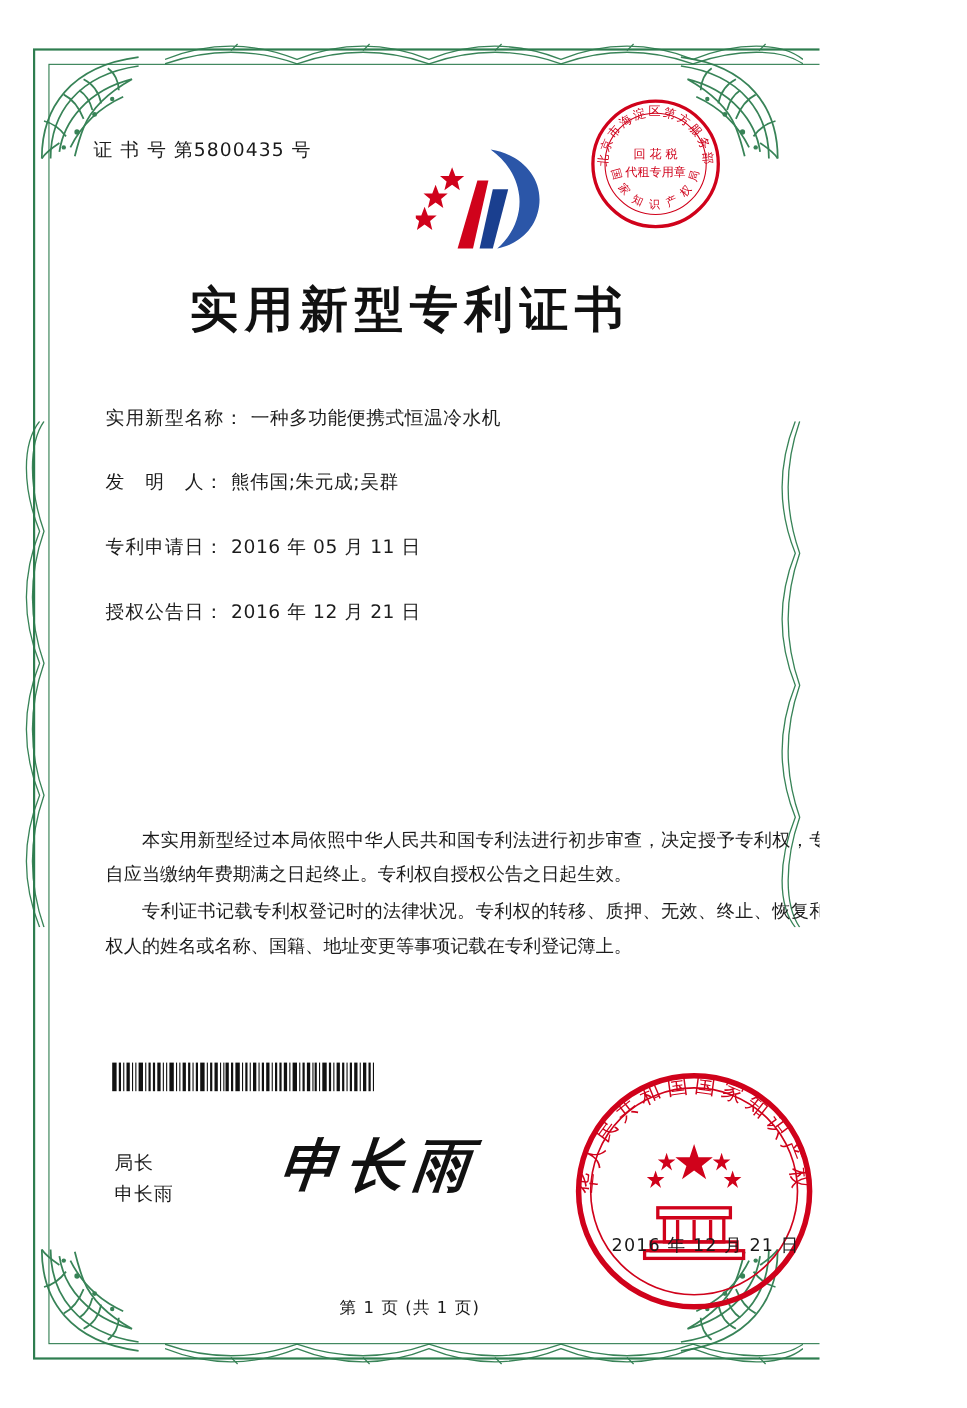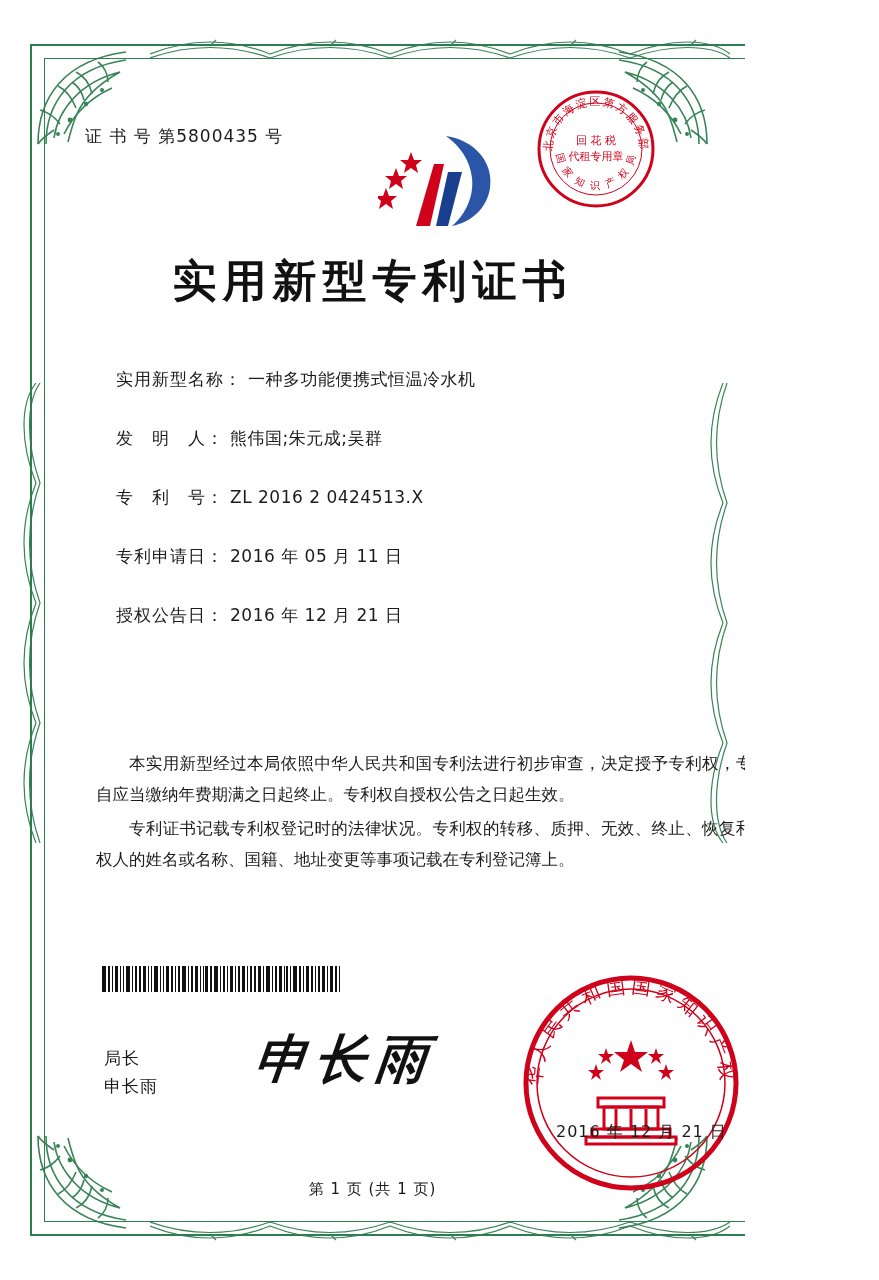--- a/index.html
+++ b/index.html
@@ -109,21 +109,20 @@
   .field-row {
     display: flex;
     align-items: baseline;
     margin-bottom: 36px;
     font-size: 17px;
     color: #1c1c1c;
     white-space: nowrap;
   }
   .field-label {
     letter-spacing: 1px;
-    margin-left: 20px;
   }
   .field-value {
     margin-left: 6px;
     letter-spacing: 0.5px;
   }
 
   
   .body-text {
     position: absolute;
     left: 96px;
@@ -358,24 +357,20 @@
   <div class="fields">
     <div class="field-row">
       <span class="field-label">实用新型名称：</span>
       <span class="field-value">一种多功能便携式恒温冷水机</span>
     </div>
     <div class="field-row">
       <span class="field-label">发　明　人：</span>
       <span class="field-value">熊伟国;朱元成;吴群</span>
     </div>
     <div class="field-row">
-      <span class="field-label">专　利　号：</span>
-      <span class="field-value">ZL 2016 2 0424513.X</span>
-    </div>
-    <div class="field-row">
       <span class="field-label">专利申请日：</span>
       <span class="field-value">2016 年 05 月 11 日</span>
     </div>
     <div class="field-row">
       <span class="field-label">授权公告日：</span>
       <span class="field-value">2016 年 12 月 21 日</span>
     </div>
   </div>
 
   <div class="body-text">

